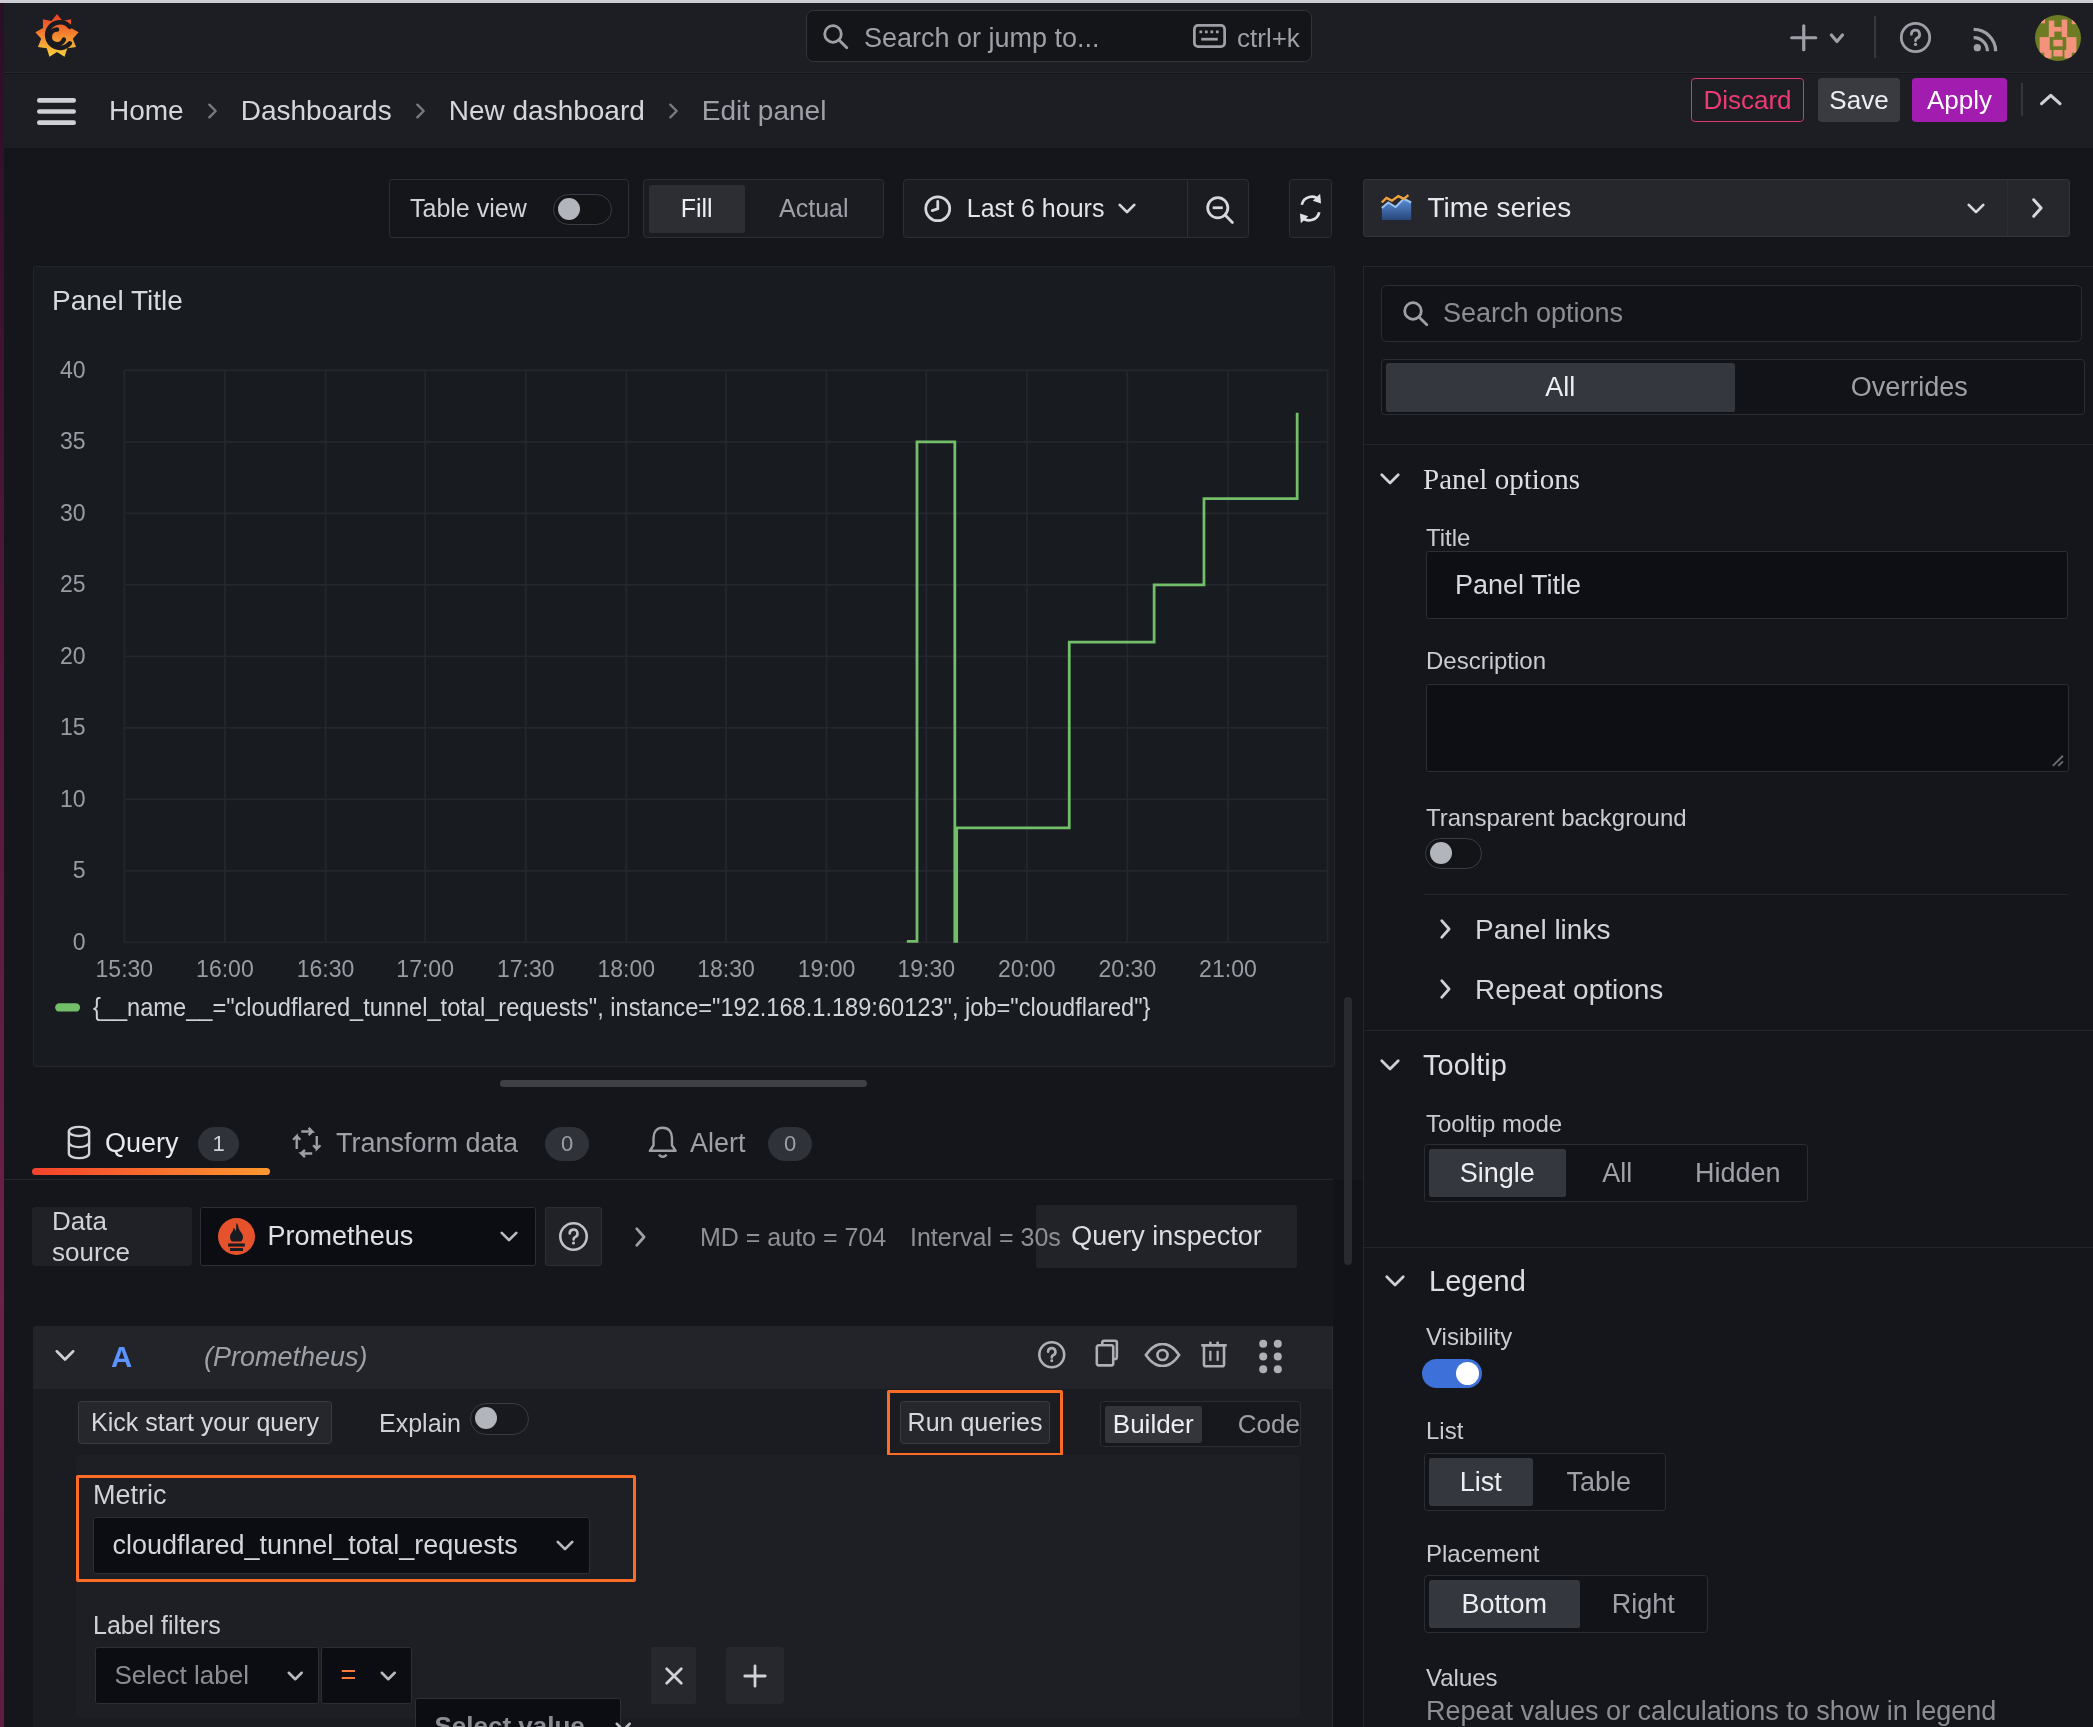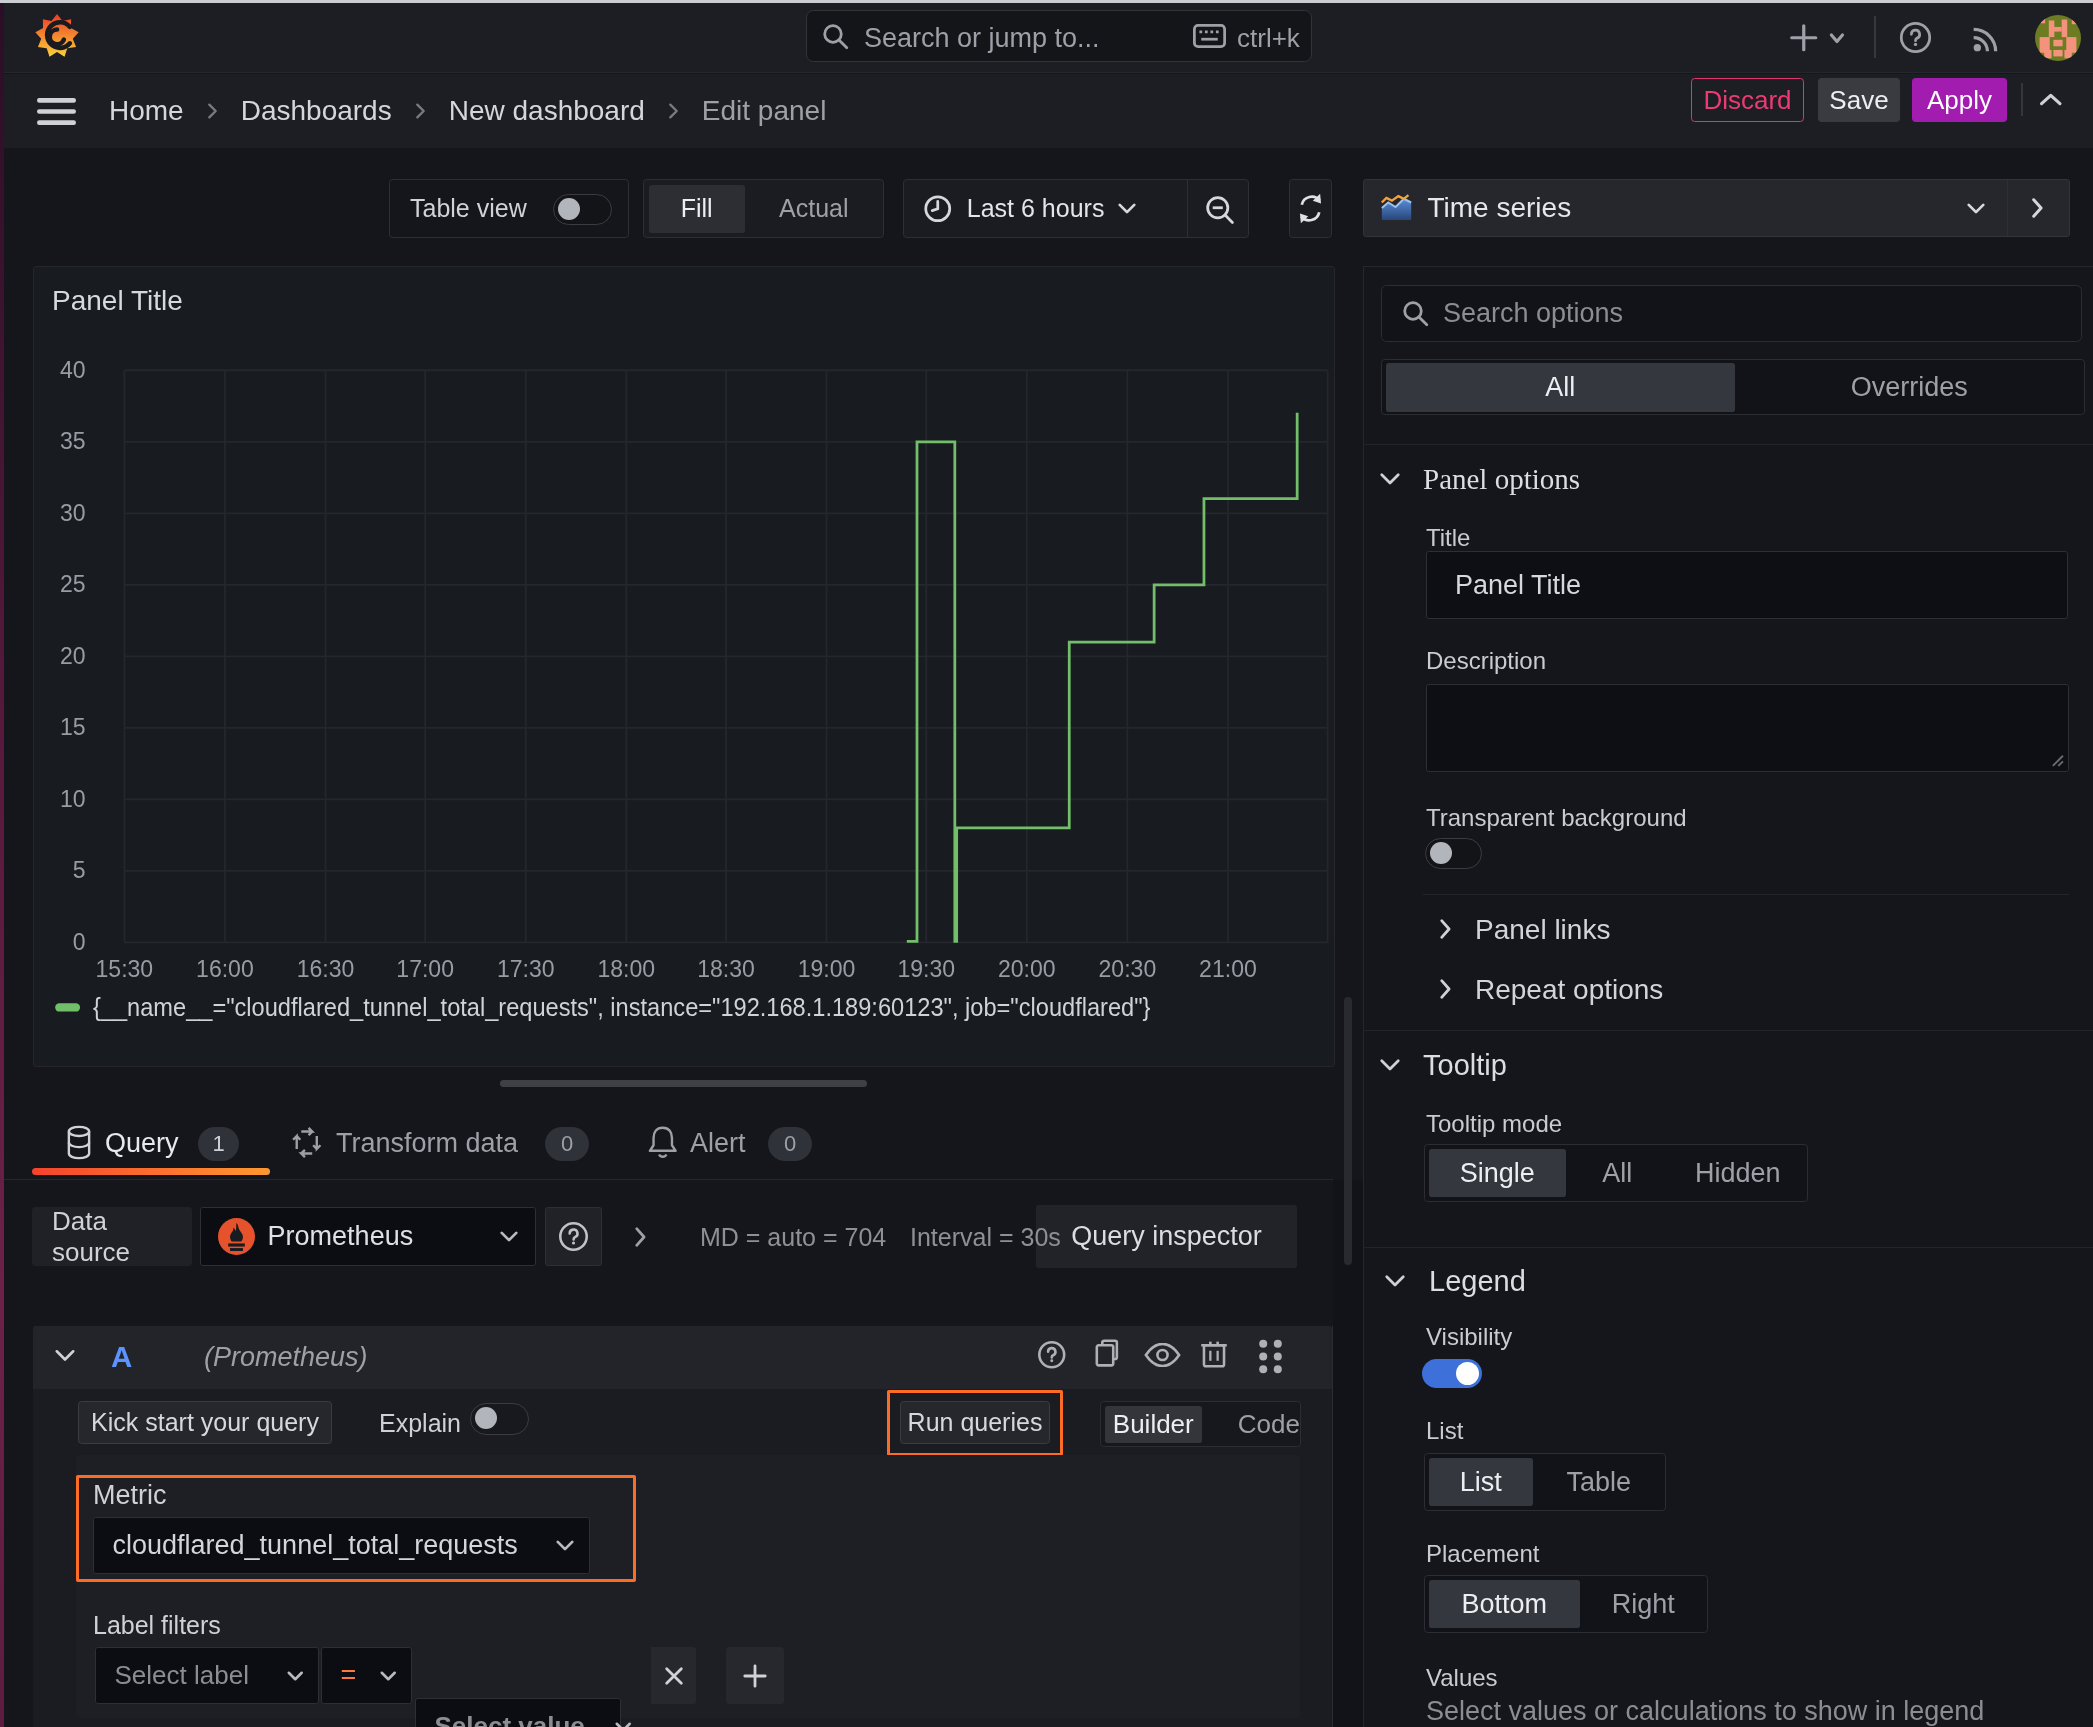--- a/index.html
+++ b/index.html
@@ -437,21 +437,21 @@
 <div class="abs seg-group" style="left:1424px;top:1453px;width:242px;height:58px;">
   <div class="seg-on" style="width:104px;height:48px;margin-left:3.7px;font-size:27px;font-weight:500;">List</div>
   <div class="seg-off" style="font-size:27px;">Table</div>
 </div>
 <div class="abs lbl" style="left:1426px;top:1540px;">Placement</div>
 <div class="abs seg-group" style="left:1424px;top:1575px;width:284px;height:58px;">
   <div class="seg-on" style="width:151px;height:48px;margin-left:3.7px;font-size:27px;font-weight:500;">Bottom</div>
   <div class="seg-off" style="font-size:27px;">Right</div>
 </div>
 <div class="abs lbl" style="left:1426px;top:1664px;">Values</div>
-<div class="abs" style="left:1426px;top:1696px;font-size:27px;color:#8b8d94;">Select values or calculations to show in legend</div>
+<div class="abs" style="left:1426px;top:1696px;font-size:27px;color:#8b8d94;">Repeat values or calculations to show in legend</div>
 
 <svg class="abs" style="left:35px;top:13px" width="44" height="46" viewBox="0 0 48 50">
 <defs>
       <linearGradient id="glg" x1="0" y1="0" x2="0" y2="1">
         <stop offset="0" stop-color="#ee3b24"></stop>
         <stop offset="1" stop-color="#f9d13c"></stop>
       </linearGradient>
     </defs>
 <path d="M24.0,1.0 L30.0,8.6 L39.4,6.6 L39.2,16.2 L47.6,20.8 L41.2,28.0 L44.8,37.0 L35.2,38.4 L32.2,47.6 L24.0,42.5 L15.8,47.6 L12.8,38.4 L3.2,37.0 L6.8,28.0 L0.4,20.8 L8.8,16.2 L8.6,6.6 L18.0,8.6 Z" fill="url(#glg)"></path>
 <path d="M38 15 A14 14 0 1 0 38 33" fill="none" stroke="#1a1b20" stroke-width="5" stroke-linecap="round"></path>

